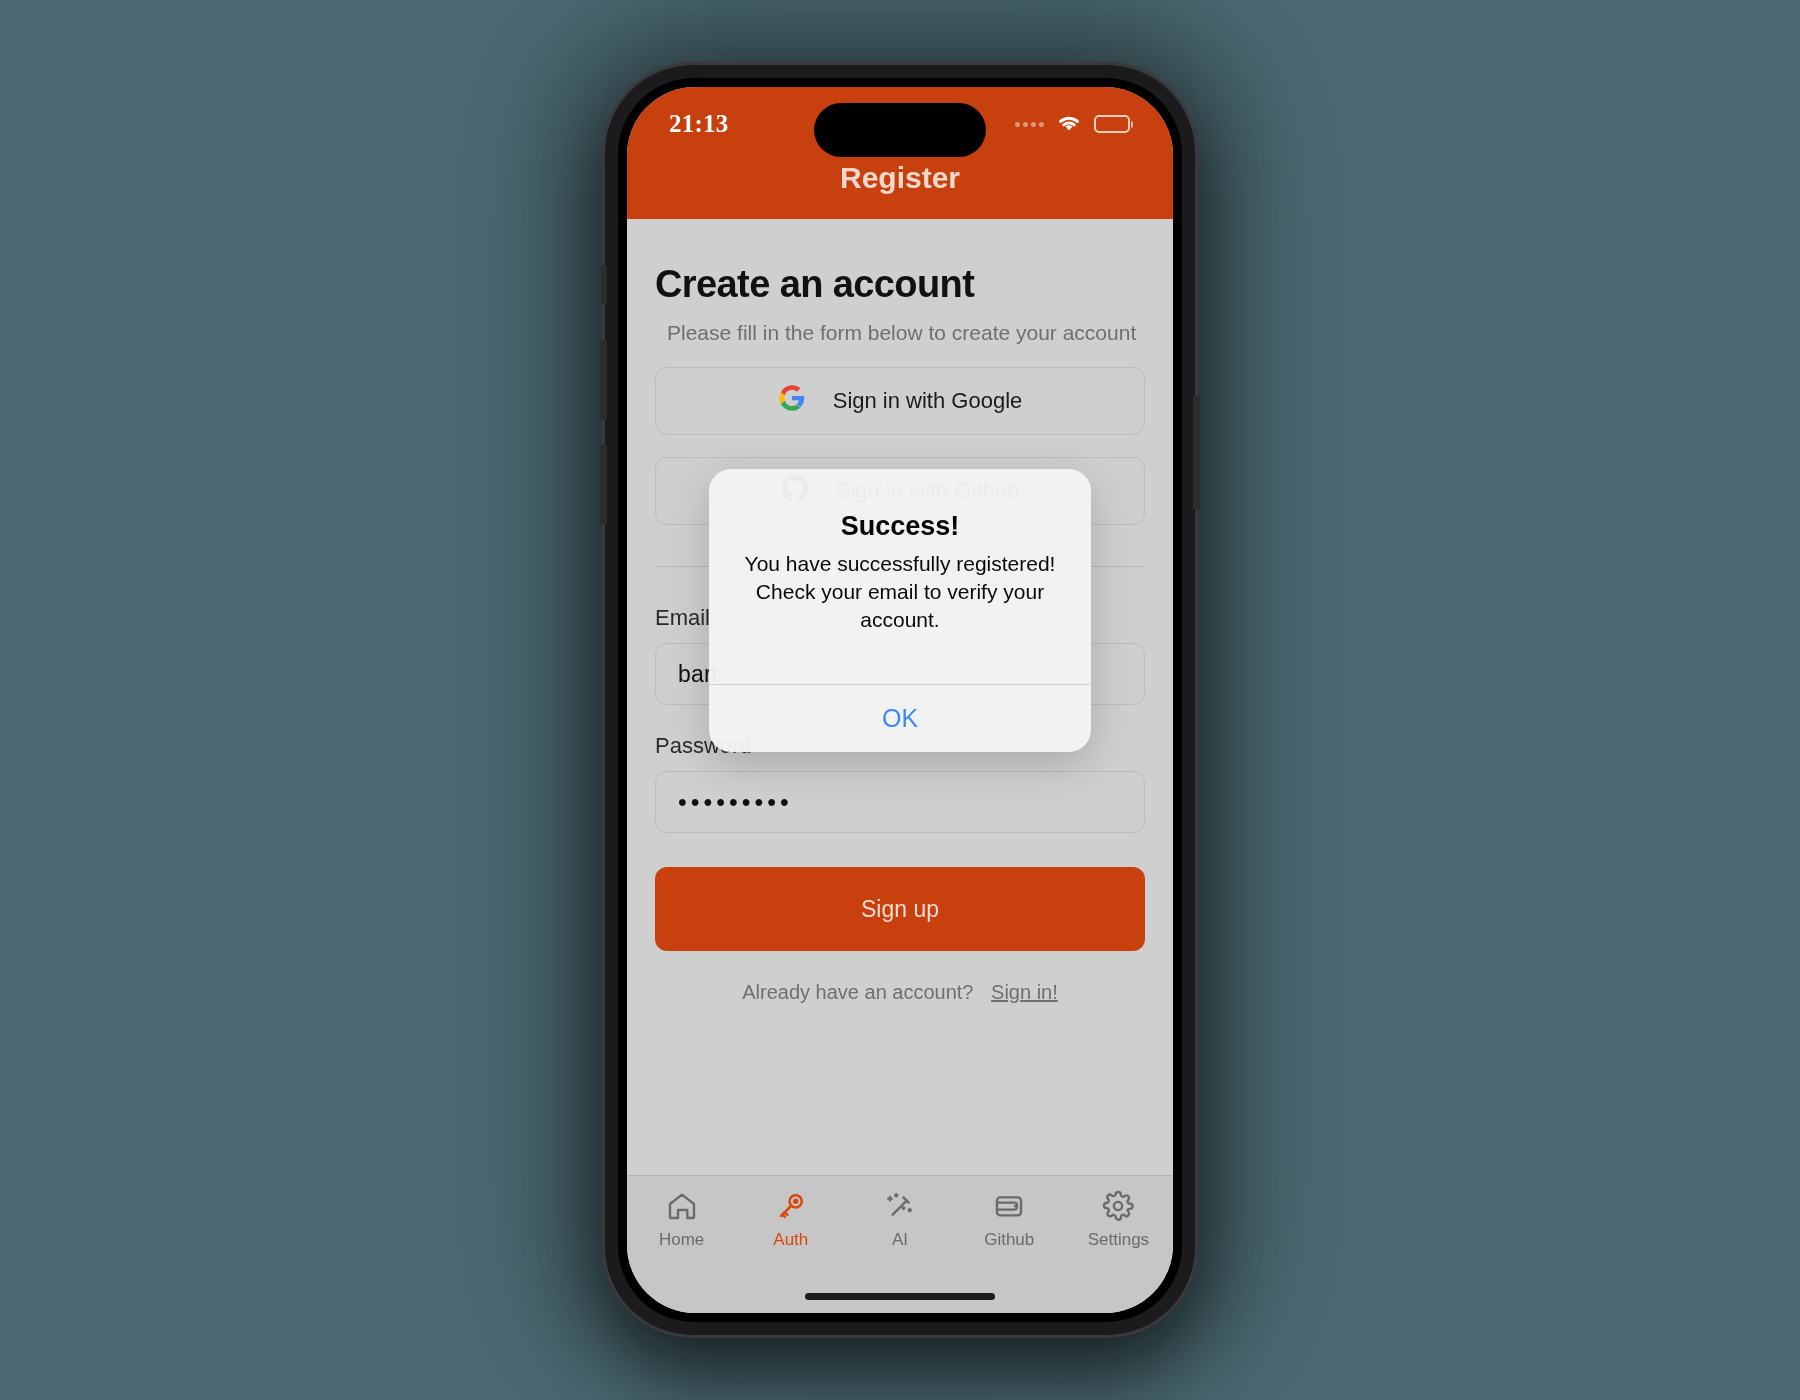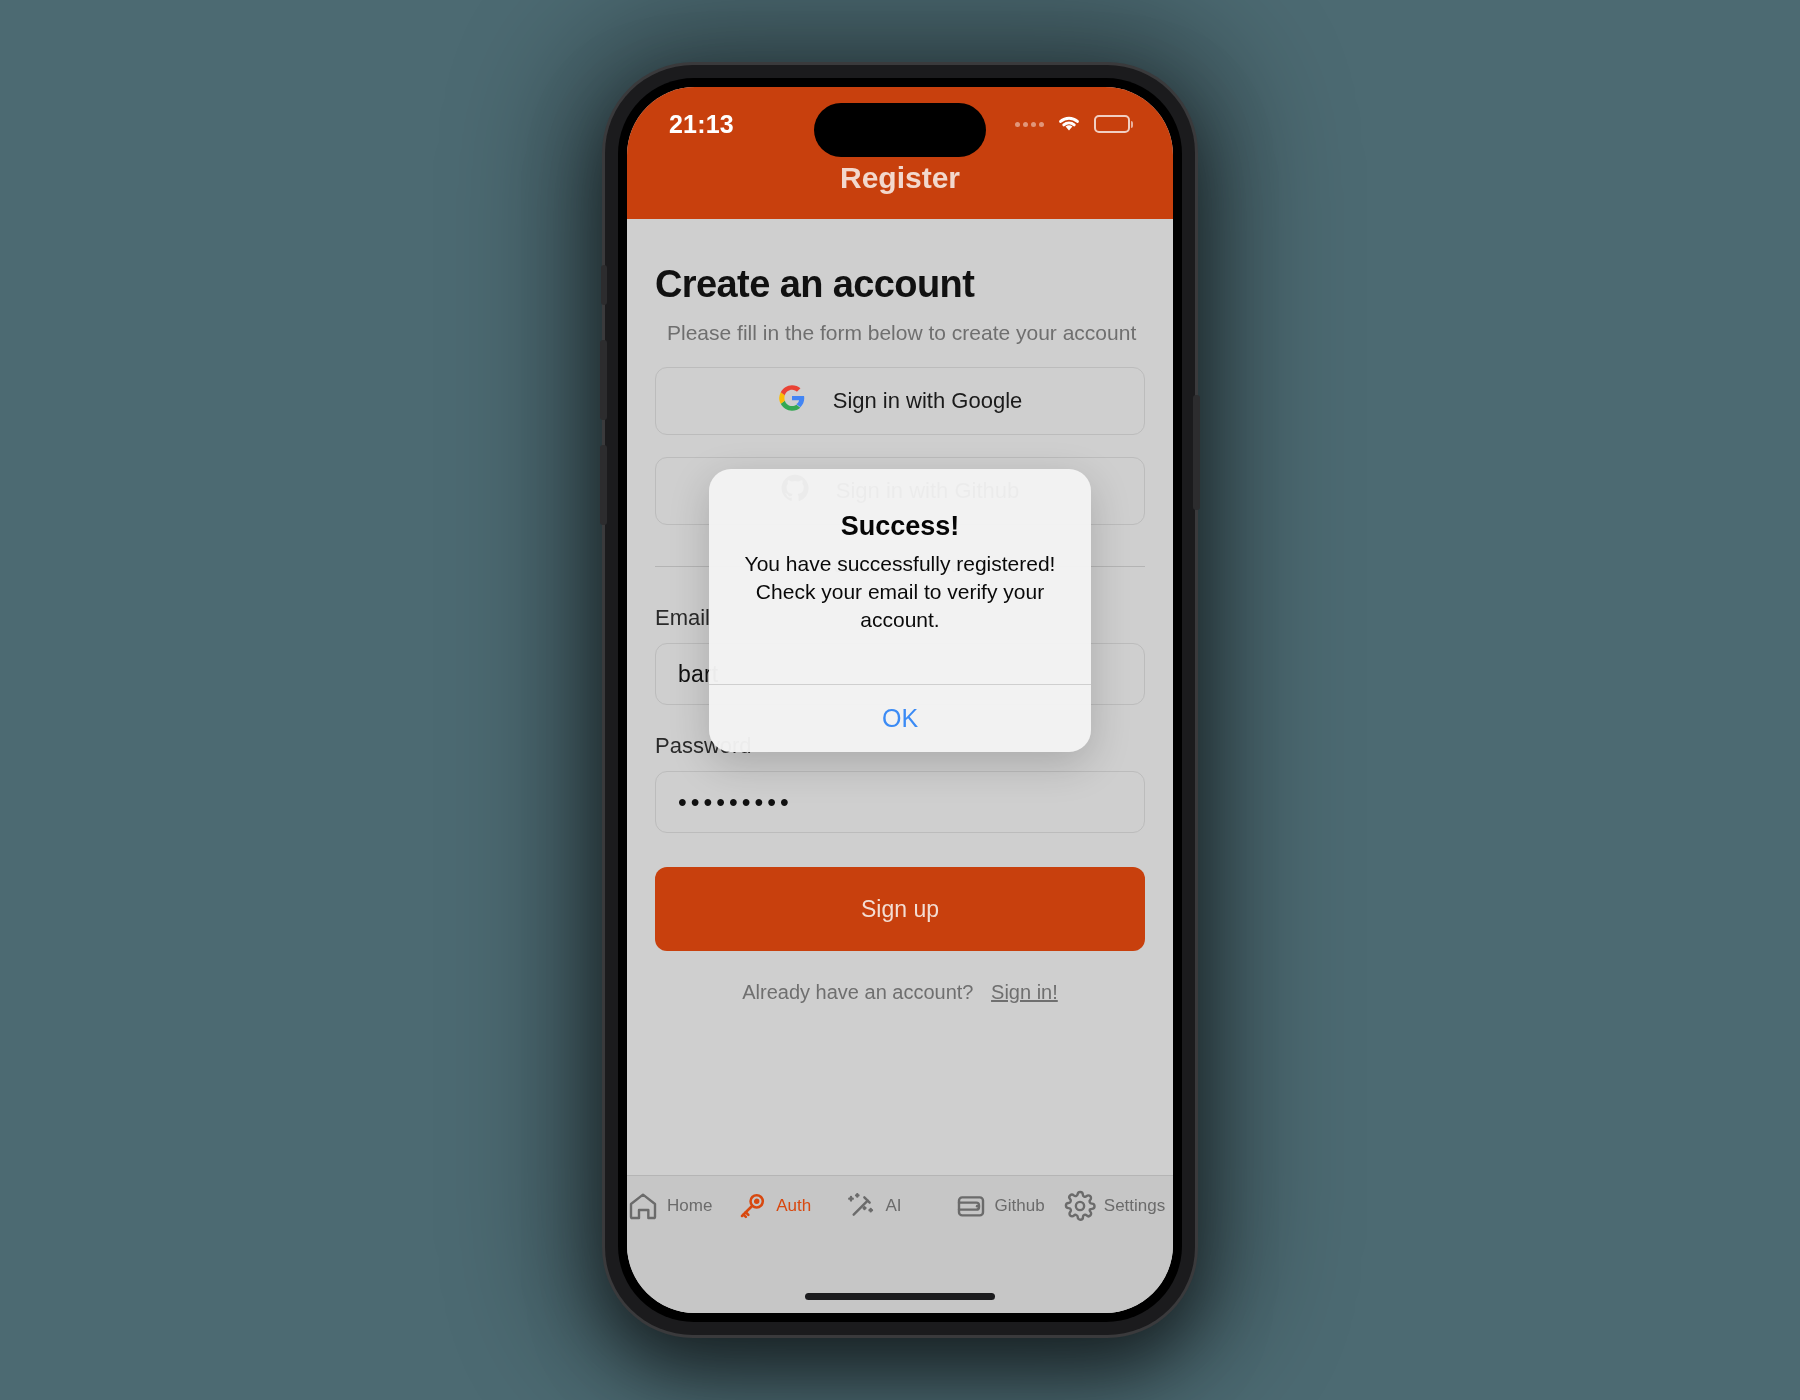--- a/index.html
+++ b/index.html
@@ -80,20 +80,21 @@
     justify-content: space-between;
     padding: 0 40px 0 42px;
     position: relative;
   }
 
   #status-time {
     color: #ffffff;
     font-size: 25px;
     font-weight: bold;
     letter-spacing: 0.2px;
+    font-family: Liberation Serif, serif;
   }
 
   #dynamic-island {
     position: absolute;
     left: 50%;
     top: 2px;
     transform: translateX(-50%);
     width: 172px;
     height: 54px;
     background: #000;
@@ -254,21 +255,21 @@
     height: 104px;
     background: #c6c6c6;
     border-top: 1px solid #b5b5b5;
     display: flex;
     align-items: flex-start;
     padding-top: 14px;
   }
   .tab-item {
     flex: 1 1 0;
     display: flex;
-    flex-direction: row;
+    flex-direction: column;
     align-items: center;
     gap: 8px;
   }
   .tab-label {
     font-size: 17px;
     color: #6b6b6b;
   }
   .tab-item.active .tab-label { color: #d8480f; }
   .tab-icon svg { display: block; }
 

